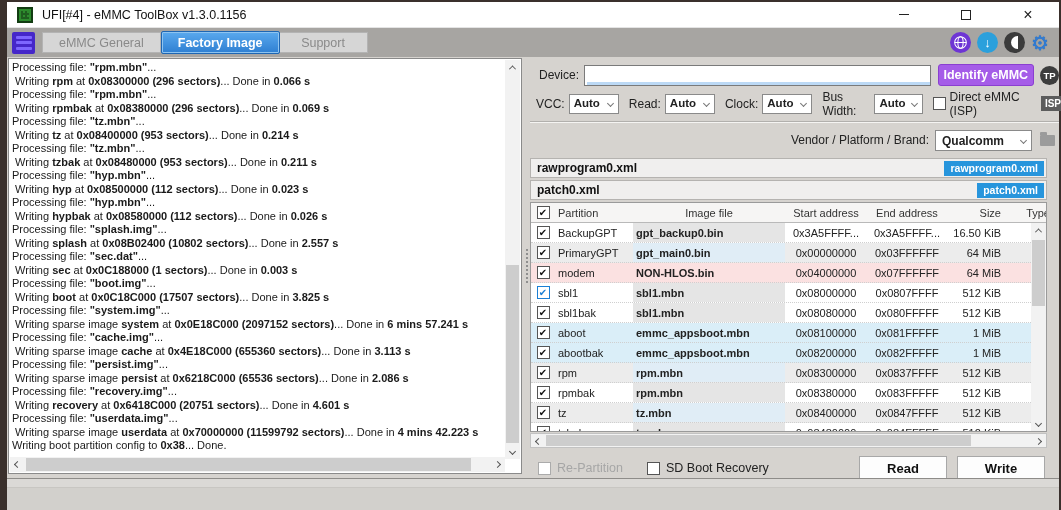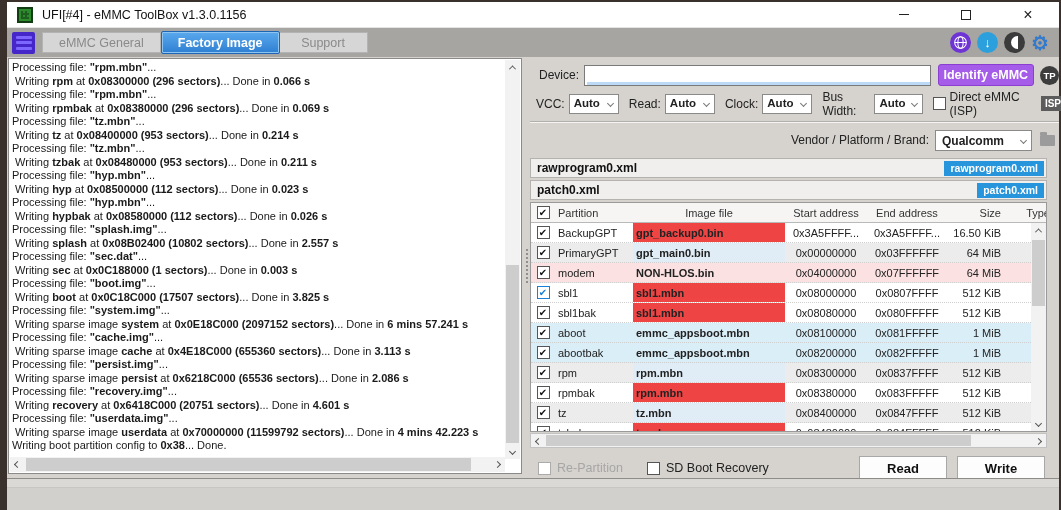--- a/index.html
+++ b/index.html
@@ -107,21 +107,21 @@
   .c-img  { width:152px; font-weight:bold; }
   .c-start{ width:82px; justify-content:center; }
   .c-end  { width:80px; justify-content:center; }
   .c-size { width:62px; justify-content:flex-end; padding-right:8px;text-align:right; }
   .c-type { width:44px; justify-content:flex-end; }
   .thead .c-img { justify-content:center; font-weight:normal; }
   .bg-default {}
   .bg-alt { background:#ececec; }
   .bg-pink { background:#fbe1e1; }
   .bg-cyan { background:#daeef8; }
-  .bg-default .c-img, .bg-alt .c-img { background:#ef4444; }
+  .bg-default .c-img, .bg-alt .c-img { background:#e5e5e5; }
   .bg-alt .c-img { background:#e0edf6; }
 
   .tbl-vscroll { top:20px; height:208px; right:0; }
   .tbl-hscroll { position:absolute; left:0; top:376px; width:517px; height:15px; background:#f2f2f2; border:1px solid #c2c2c2; }
 
   
   .footer-row { position:absolute; left:0; top:398px; width:517px; height:26px; display:flex; align-items:center; }
   .foot-check { display:flex; align-items:center; gap:6px; margin-right:24px; }
   .foot-check .lab { font-size:12.5px; color:#222; }
   .foot-check.disabled .lab { color:#a6a6a6; }

